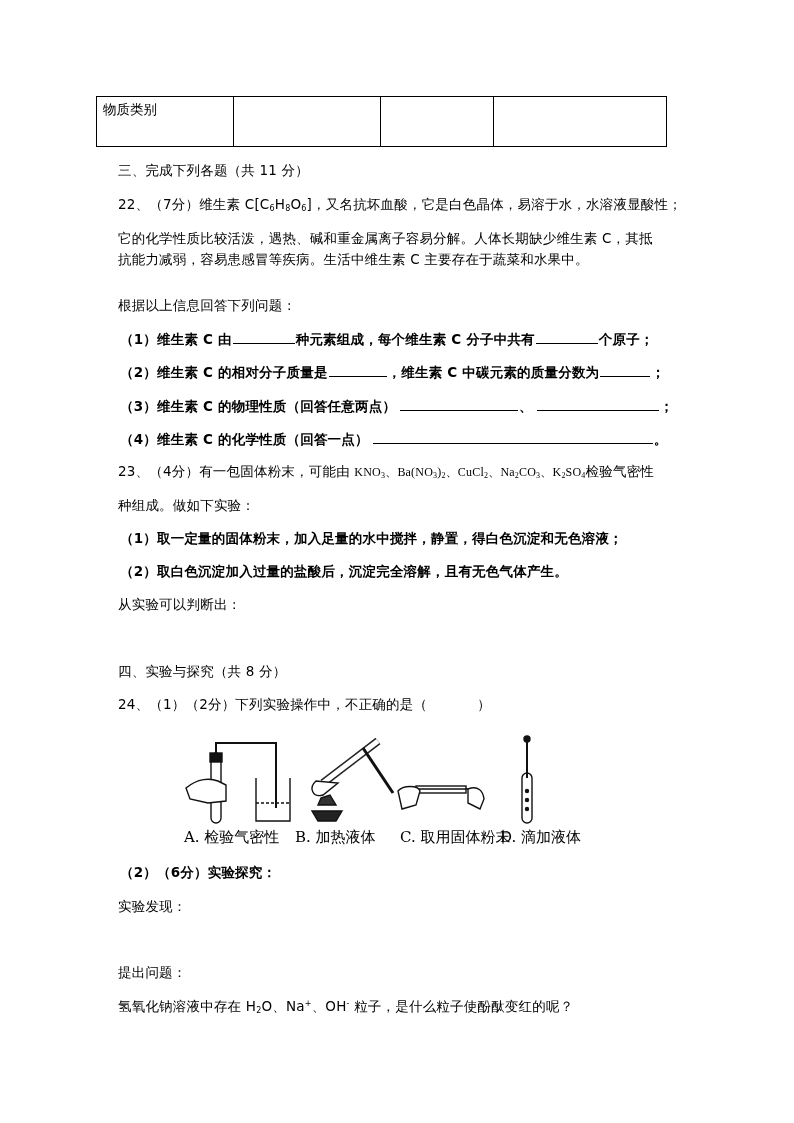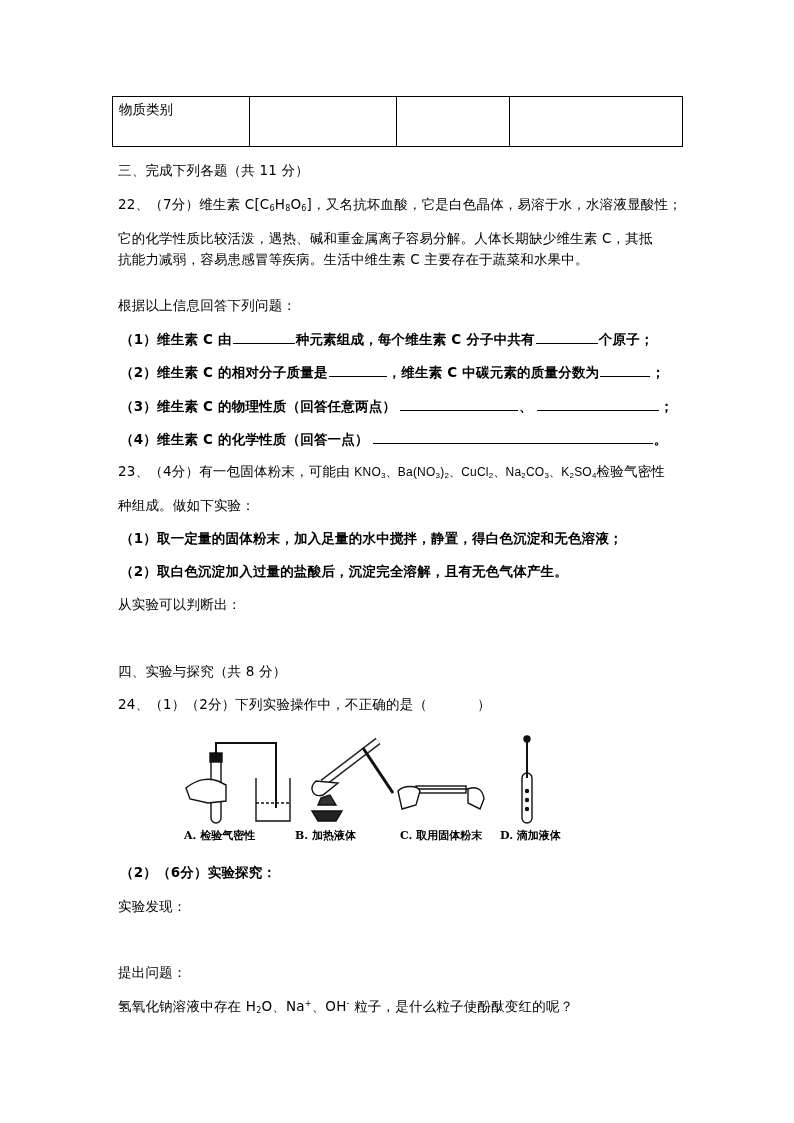--- a/index.html
+++ b/index.html
@@ -5,25 +5,25 @@
   html, body { margin: 0; padding: 0; background: #ffffff; }
   body { width: 794px; height: 1123px; position: relative; overflow: hidden;
          font-family: "DejaVu Sans", "Liberation Sans", sans-serif; color: #000; }
   .page { position: absolute; left: 0; top: 0; width: 794px; height: 1123px; }
   .line { position: absolute; left: 118px; font-size: 13.5px; line-height: 18px; white-space: nowrap; letter-spacing: 0.2px; }
   .indent { left: 120px; font-weight: bold; }
   .blank { display: inline-block; border-bottom: 1px solid #000; height: 14px; vertical-align: baseline; margin: 0 1px; }
   sub, sup { font-size: 8px; line-height: 0; }
   sub { vertical-align: -2px; }
   sup { vertical-align: 5px; }
-  .mono { font-family: Liberation Sans, sans-serif; font-size: 12px; }
-  table.cat { position: absolute; left: 112px; top: 96px; border-collapse: collapse; }
+  .mono { font-family: Liberation Serif, serif; font-size: 12px; }
+  table.cat { position: absolute; left: 96px; top: 96px; border-collapse: collapse; }
   table.cat td { border: 1.3px solid #000; height: 50px; vertical-align: top; padding: 4px 6px; font-size: 13.5px; box-sizing: border-box; }
   .figure { position: absolute; left: 178px; top: 733px; width: 380px; height: 108px; }
-  .cap { position: absolute; top: 95px; font-size: 11px; font-family: "DejaVu Serif", "Liberation Serif", serif; font-weight: bold; white-space: nowrap; }
+  .cap { position: absolute; top: 95px; font-size: 15px; font-family: "DejaVu Serif", "Liberation Serif", serif; font-weight: normal; white-space: nowrap; }
   .paren-space { display: inline-block; width: 50px; }
 </style>
 </head>
 <body>
 
 <div class="page">
 
   <table class="cat">
     <tbody>
         <tr>

